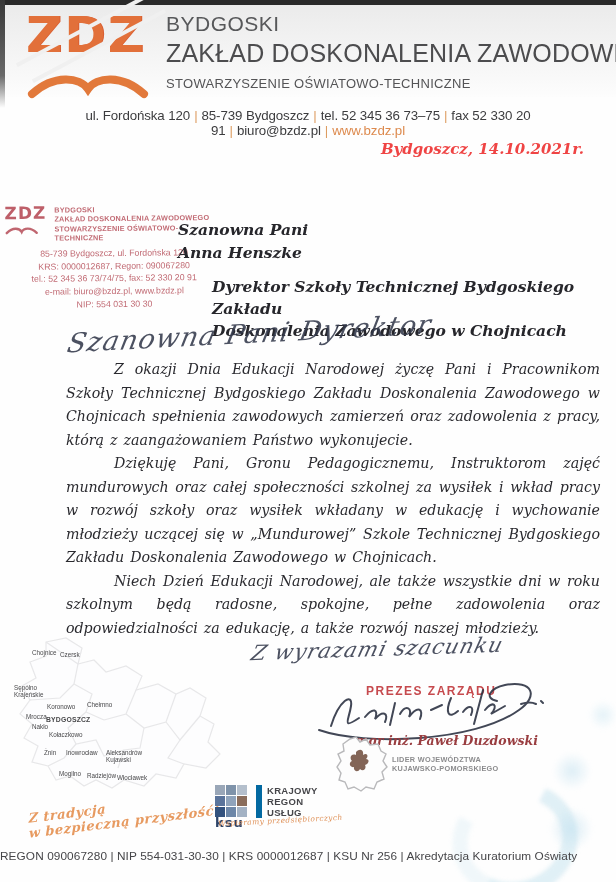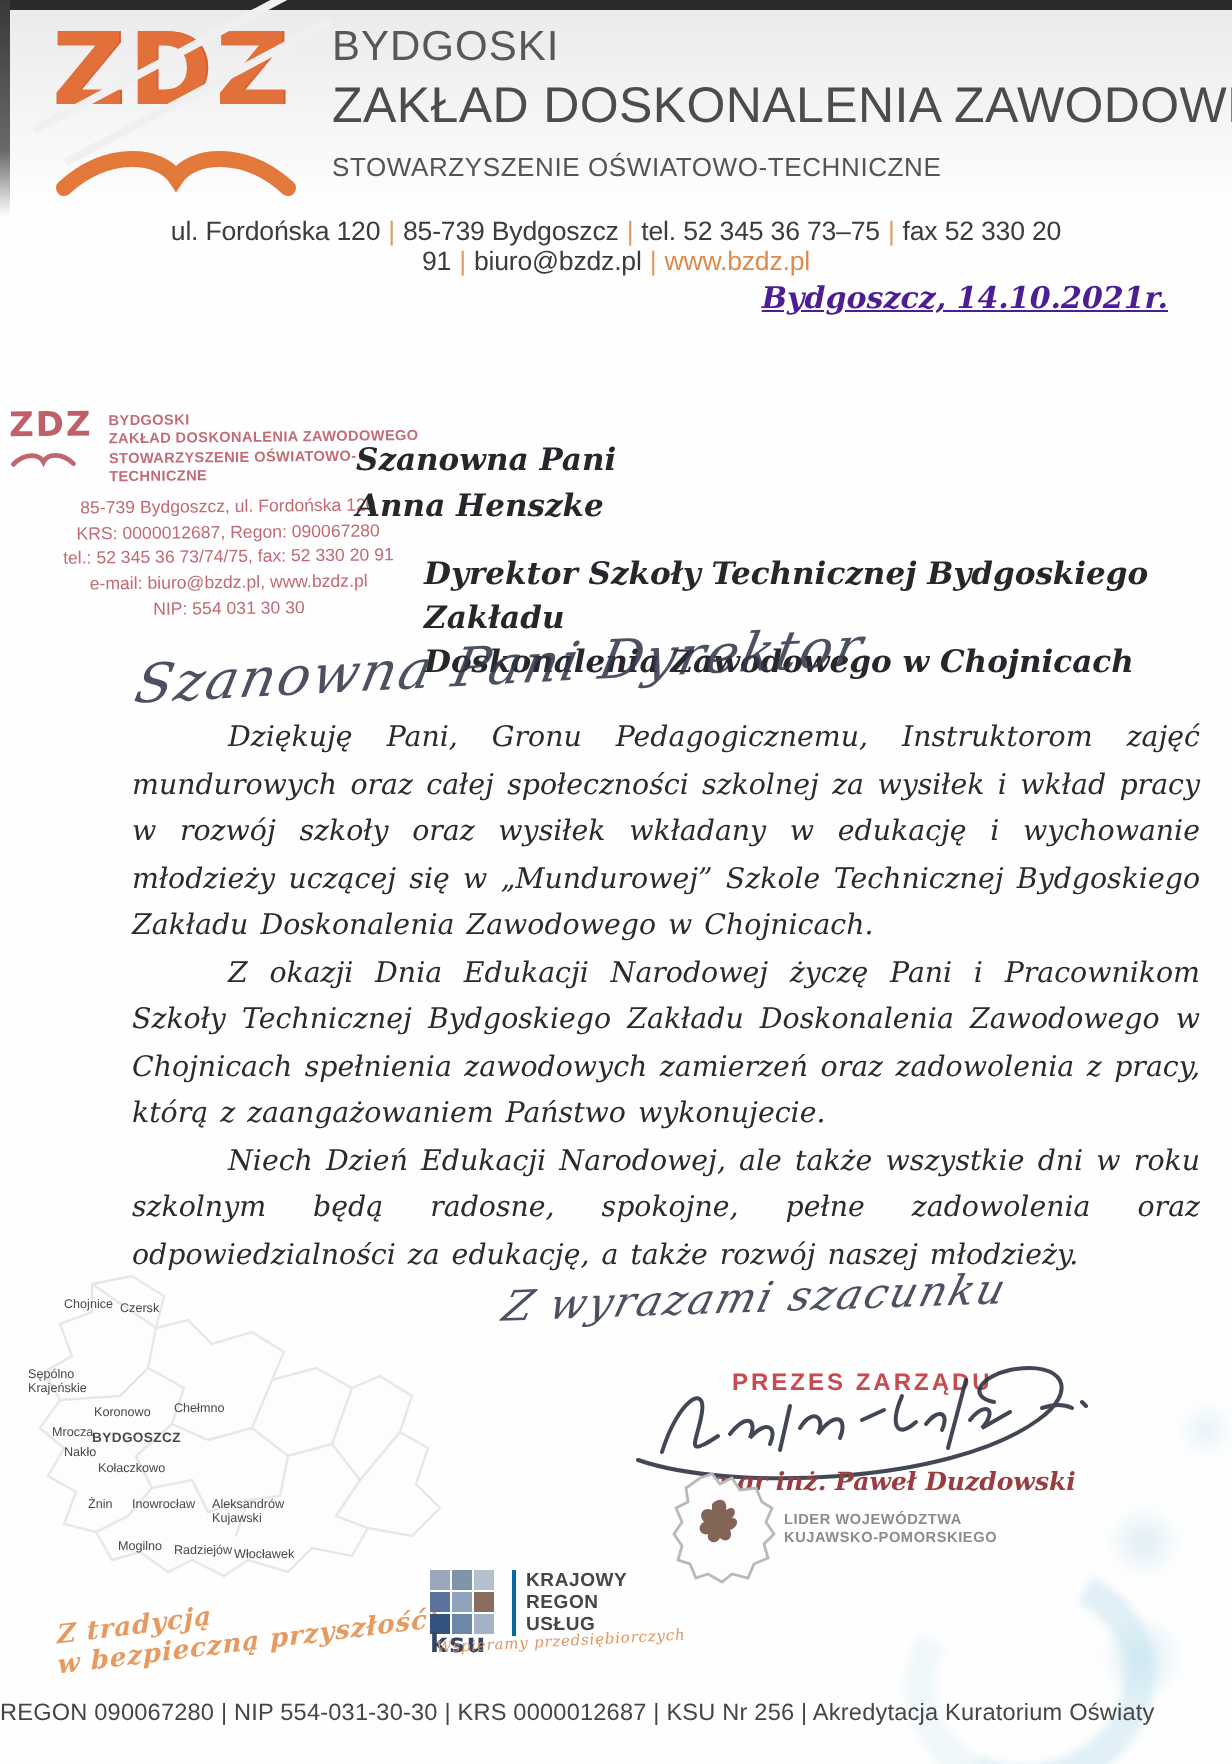--- a/index.html
+++ b/index.html
@@ -24,21 +24,21 @@
   .logo-book{position:absolute;left:0;top:60px;}
   .header-titles{position:absolute;left:166px;top:12px;color:#525254;}
   .ht1{font-size:21px;letter-spacing:.5px;color:#57585a;}
   .ht2{font-size:25px;letter-spacing:.2px;color:#4c4c4e;margin-top:3px;white-space:nowrap;}
   .ht3{font-size:13px;letter-spacing:.3px;color:#545456;margin-top:8px;}
   
   .contact{position:absolute;left:0;top:108px;width:616px;text-align:center;font-size:13.3px;color:#3c3c3e;letter-spacing:-0.1px;}
   .contact-sep{color:#dd9d62;padding:0 4px;}
   .contact-web{color:#dd8a4e;}
   
-  .date-line{position:absolute;right:32px;top:140px;font-family:"DejaVu Serif",serif;font-style:italic;font-weight:600;font-size:15px;color:#4c1d95;text-decoration:underline;}
+  .date-line{position:absolute;right:32px;top:140px;font-family:"DejaVu Serif",serif;font-style:italic;font-weight:600;font-size:15px;color:#ef4444;}
   
   .stamp{position:absolute;left:5px;top:205px;width:218px;color:#bb5a64;transform:rotate(-.6deg);opacity:.92;}
   .stamp-top{display:flex;align-items:flex-start;}
   .stamp-zdz{font-family:"DejaVu Sans",sans-serif;font-weight:800;font-size:17px;line-height:15px;letter-spacing:1px;color:#b9525d;}
   .stamp-org{margin-left:8px;font-size:7.3px;line-height:1.3;letter-spacing:.2px;font-weight:700;color:#bd606a;}
   .stamp-details{margin-top:4px;text-align:center;font-size:8.8px;line-height:1.45;color:#bc5e68;}
   
   .addressee{position:absolute;left:178px;top:218px;font-family:"DejaVu Serif",serif;font-style:italic;font-weight:700;font-size:15.5px;color:#26262b;line-height:23px;}
   .addr-title{margin-top:12px;line-height:22px;margin-left:34px;}
   
@@ -61,21 +61,21 @@
   .city.bold{font-weight:700;font-size:6.8px;letter-spacing:.2px;}
   
   .tagline{position:absolute;left:28px;top:799px;font-family:"DejaVu Serif",serif;font-style:italic;font-weight:700;
     color:#e79a60;font-size:13px;line-height:15px;transform:rotate(-7deg) skewX(-6deg);letter-spacing:.5px;}
   
   .ksu{position:absolute;left:215px;top:785px;display:flex;align-items:flex-start;}
   .ksu-left{position:relative;width:36px;}
   .ksu-grid{display:grid;grid-template-columns:repeat(3,10px);grid-gap:1px;}
   .ksu-grid i{width:10px;height:10px;display:block;}
   .ksu-abbr{font-family:"DejaVu Sans",sans-serif;font-weight:700;font-size:13px;color:#2e4468;letter-spacing:1px;line-height:12px;}
-  .ksu-text{border-left:2px solid #0369a1;margin-left:5px;padding-left:5px;font-size:9.5px;line-height:11px;color:#46464a;font-weight:600;letter-spacing:.3px;}
+  .ksu-text{border-left:6px solid #0369a1;margin-left:5px;padding-left:5px;font-size:9.5px;line-height:11px;color:#46464a;font-weight:600;letter-spacing:.3px;}
   .ksu-tagline{position:absolute;left:218px;top:816px;font-family:"DejaVu Serif",serif;font-style:italic;font-size:7.5px;color:#e0955e;transform:rotate(-3deg);letter-spacing:.4px;border-bottom:1px solid #eub;border-bottom:none;}
   
   .lider{position:absolute;left:336px;top:736px;display:flex;align-items:center;}
   .lider-text{font-size:7.3px;line-height:9px;color:#8b8b8d;letter-spacing:.3px;margin-left:4px;font-weight:600;}
   
   .bubble{position:absolute;border-radius:50%;filter:blur(2px);}
   .bub-ring{left:452px;top:783px;width:96px;height:84px;border:15px solid rgba(198,227,239,.55);border-top-color:transparent;border-left-color:rgba(198,227,239,.25);transform:rotate(-18deg);}
   .bub1{left:552px;top:752px;width:40px;height:38px;background:radial-gradient(circle,rgba(196,226,240,.55),rgba(196,226,240,0) 70%);}
   .bub2{left:549px;top:808px;width:44px;height:42px;background:radial-gradient(circle,rgba(196,226,240,.6),rgba(196,226,240,0) 72%);}
   .bub3{left:588px;top:700px;width:30px;height:30px;background:radial-gradient(circle,rgba(200,230,242,.45),rgba(200,230,242,0) 70%);}
@@ -140,22 +140,22 @@
     <div>Anna Henszke</div>
     <div class="addr-title">
       <div>Dyrektor Szkoły Technicznej Bydgoskiego Zakładu</div>
       <div>Doskonalenia Zawodowego w Chojnicach</div>
     </div>
   </div>
 
   <div class="hand hand-greeting">Szanowna Pani Dyrektor</div>
 
   <div class="letter-body">
+    <p>Z okazji Dnia Edukacji Narodowej życzę Pani i Pracownikom Szkoły Technicznej Bydgoskiego Zakładu Doskonalenia Zawodowego  w Chojnicach spełnienia zawodowych zamierzeń oraz zadowolenia z pracy, którą z zaangażowaniem Państwo wykonujecie.</p>
     <p>Dziękuję Pani, Gronu Pedagogicznemu, Instruktorom zajęć mundurowych oraz całej społeczności szkolnej za wysiłek i wkład pracy w rozwój szkoły oraz wysiłek wkładany w edukację i wychowanie młodzieży uczącej się  w „Mundurowej” Szkole Technicznej Bydgoskiego Zakładu Doskonalenia Zawodowego w Chojnicach.</p>
-    <p>Z okazji Dnia Edukacji Narodowej życzę Pani i Pracownikom Szkoły Technicznej Bydgoskiego Zakładu Doskonalenia Zawodowego  w Chojnicach spełnienia zawodowych zamierzeń oraz zadowolenia z pracy, którą z zaangażowaniem Państwo wykonujecie.</p>
     <p>Niech Dzień Edukacji Narodowej, ale także  wszystkie dni w roku szkolnym będą radosne, spokojne, pełne zadowolenia oraz odpowiedzialności za edukację, a także rozwój naszej młodzieży.</p>
   </div>
 
   <div class="hand hand-closing">Z wyrazami szacunku</div>
   <div class="prezes">PREZES  ZARZĄDU</div>
   <svg class="sig-svg" width="240" height="70" viewBox="0 0 240 70">
     <g fill="none" stroke="#2e3444" stroke-width="2" stroke-linecap="round" opacity=".9">
       <path d="M14,58 C60,74 170,70 214,38 C234,24 228,8 200,13 C186,16 178,26 192,29"></path>
       <path d="M26,54 C34,28 48,20 46,34 C44,48 36,58 54,46"></path>
       <path d="M60,45 C68,35 74,37 70,47 C78,38 84,41 80,50"></path>

